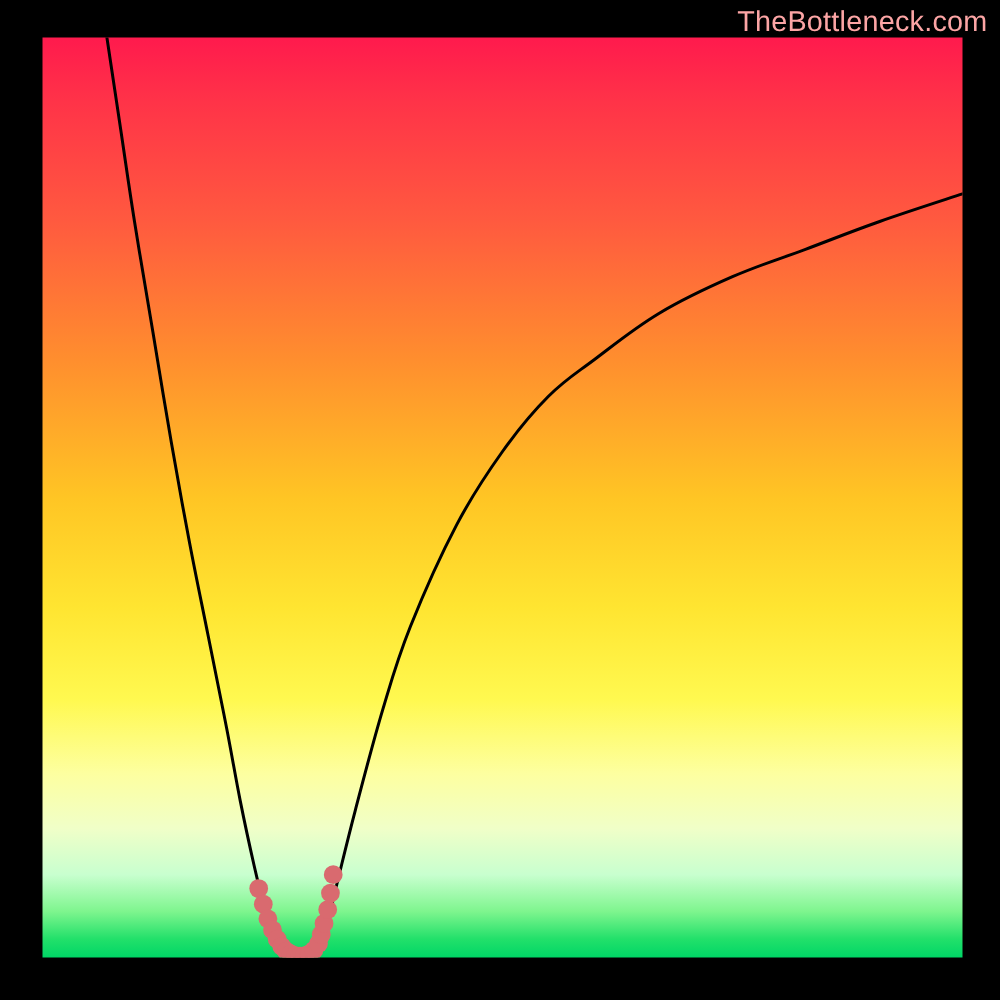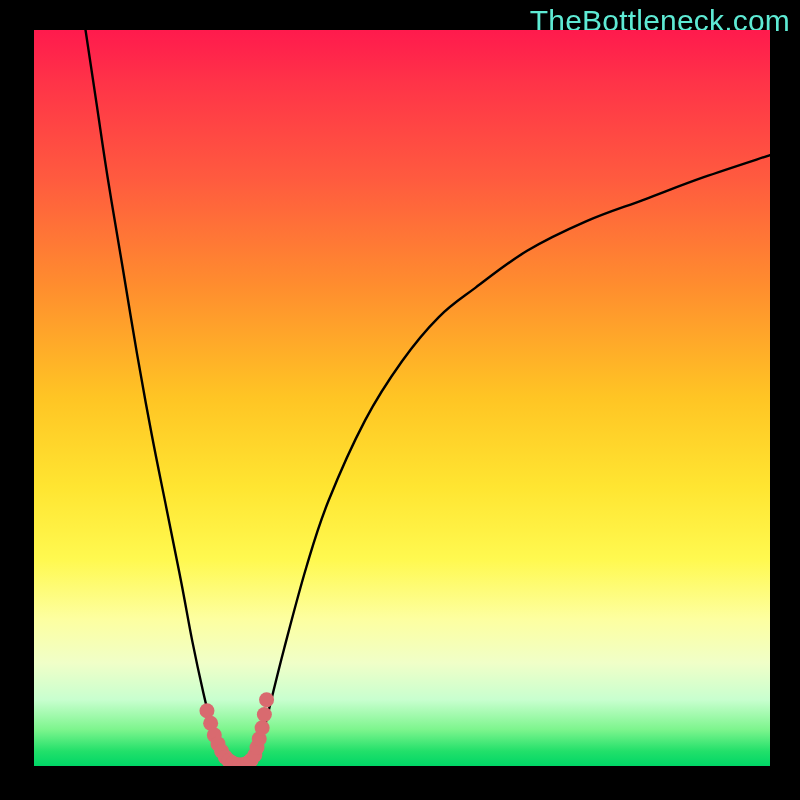--- a/index.html
+++ b/index.html
@@ -38,22 +38,22 @@
       #7ef58e 95%,
       #22e06a 98%,
       #00d666 100%
     );
   }
   .watermark {
     position: absolute;
     right: 10px;
     top: 4px;
     font-family: Arial, Helvetica, sans-serif;
-    font-size: 30px;
-    color: #5eead4;
+    font-size: 23px;
+    color: #fca5a5;
     letter-spacing: 0.2px;
     margin-left: 37px;
   }
   svg.curve {
     position: absolute;
     left: 0;
     top: 0;
     width: 736px;
     height: 736px;
   }

